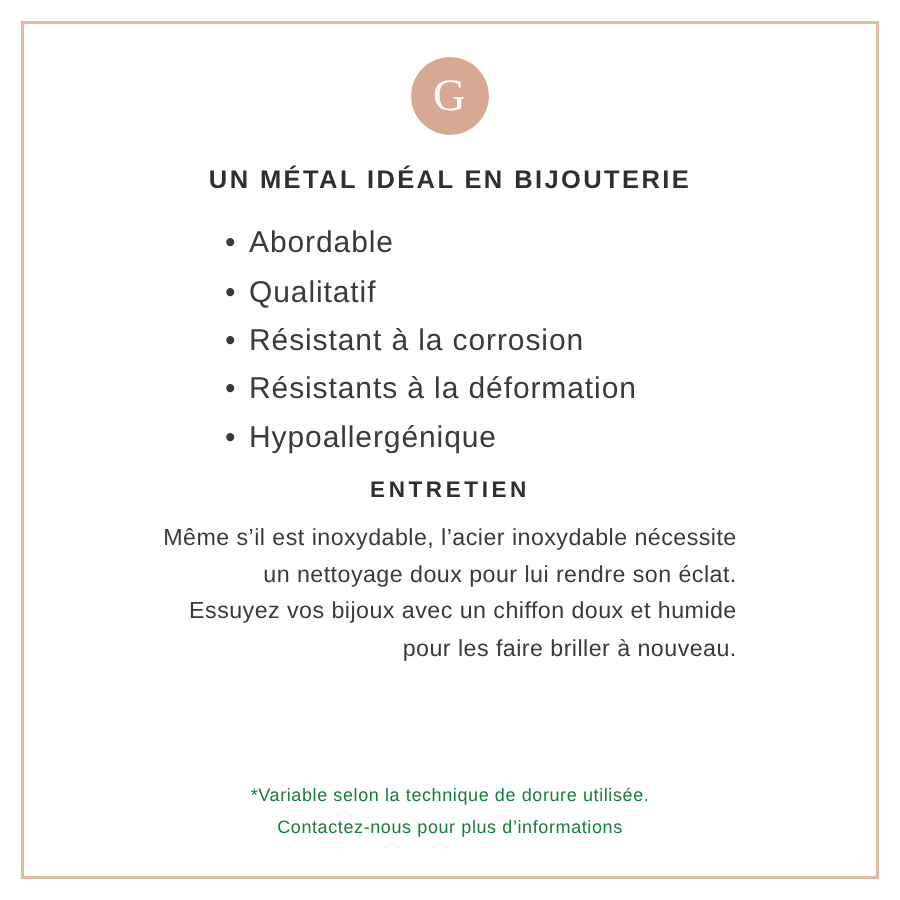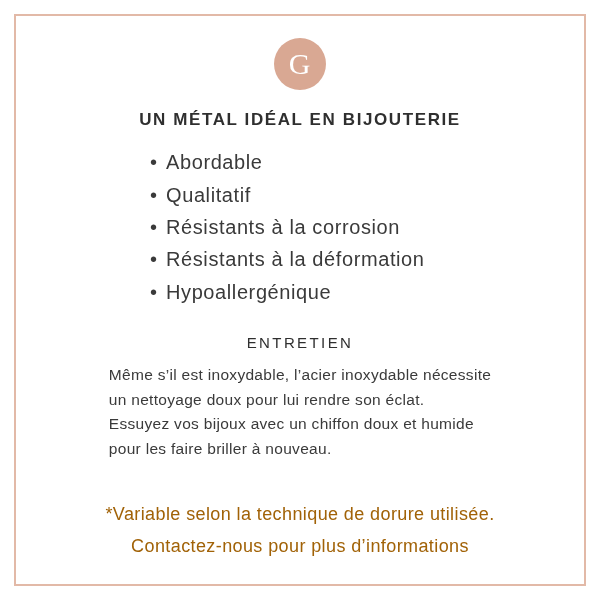--- a/index.html
+++ b/index.html
@@ -95,65 +95,65 @@
   }
   .bullets li::before {
     content: "\2022";
     position: absolute;
     left: 0;
     top: 0;
     color: #3a3a3a;
   }
   .section-heading {
     font-size: 15px;
-    font-weight: normal;
+    font-weight: bold;
     letter-spacing: 2.4px;
     color: #2f2f2f;
     text-align: center;
-    margin-top: 20px;
+    margin-top: 4px;
     margin-bottom: 12px;
   }
   .body-text {
     font-size: 15.5px;
     line-height: 1.58;
     letter-spacing: 0.3px;
-    text-align: left;
+    text-align: right;
     color: #3a3a3a;
     max-width: 470px;
   }
   .footnotes {
     margin-top: auto;
     padding-bottom: 8px;
     text-align: center;
   }
   .footnote {
-    font-size: 18px;
+    font-size: 12px;
     line-height: 1.75;
     letter-spacing: 0.4px;
-    color: #a16207;
+    color: #15803d;
   }
 </style>
 </head>
 <body>
 
 <div class="card">
   <div class="frame"></div>
   <div class="content">
 
     <div class="logo">
       <span>G</span>
     </div>
 
 
     <h2 class="subtitle">UN MÉTAL IDÉAL EN BIJOUTERIE</h2>
 
     <ul class="bullets">
       <li>Abordable</li>
       <li>Qualitatif</li>
-      <li>Résistants à la corrosion</li>
+      <li>Résistant à la corrosion</li>
       <li>Résistants à la déformation</li>
       <li>Hypoallergénique</li>
     </ul>
 
     <h3 class="section-heading">ENTRETIEN</h3>
 
     <div class="body-text">
       <div>Même s’il est inoxydable, l’acier inoxydable nécessite</div>
       <div>un nettoyage doux pour lui rendre son éclat.</div>
       <div>Essuyez vos bijoux avec un chiffon doux et humide</div>

